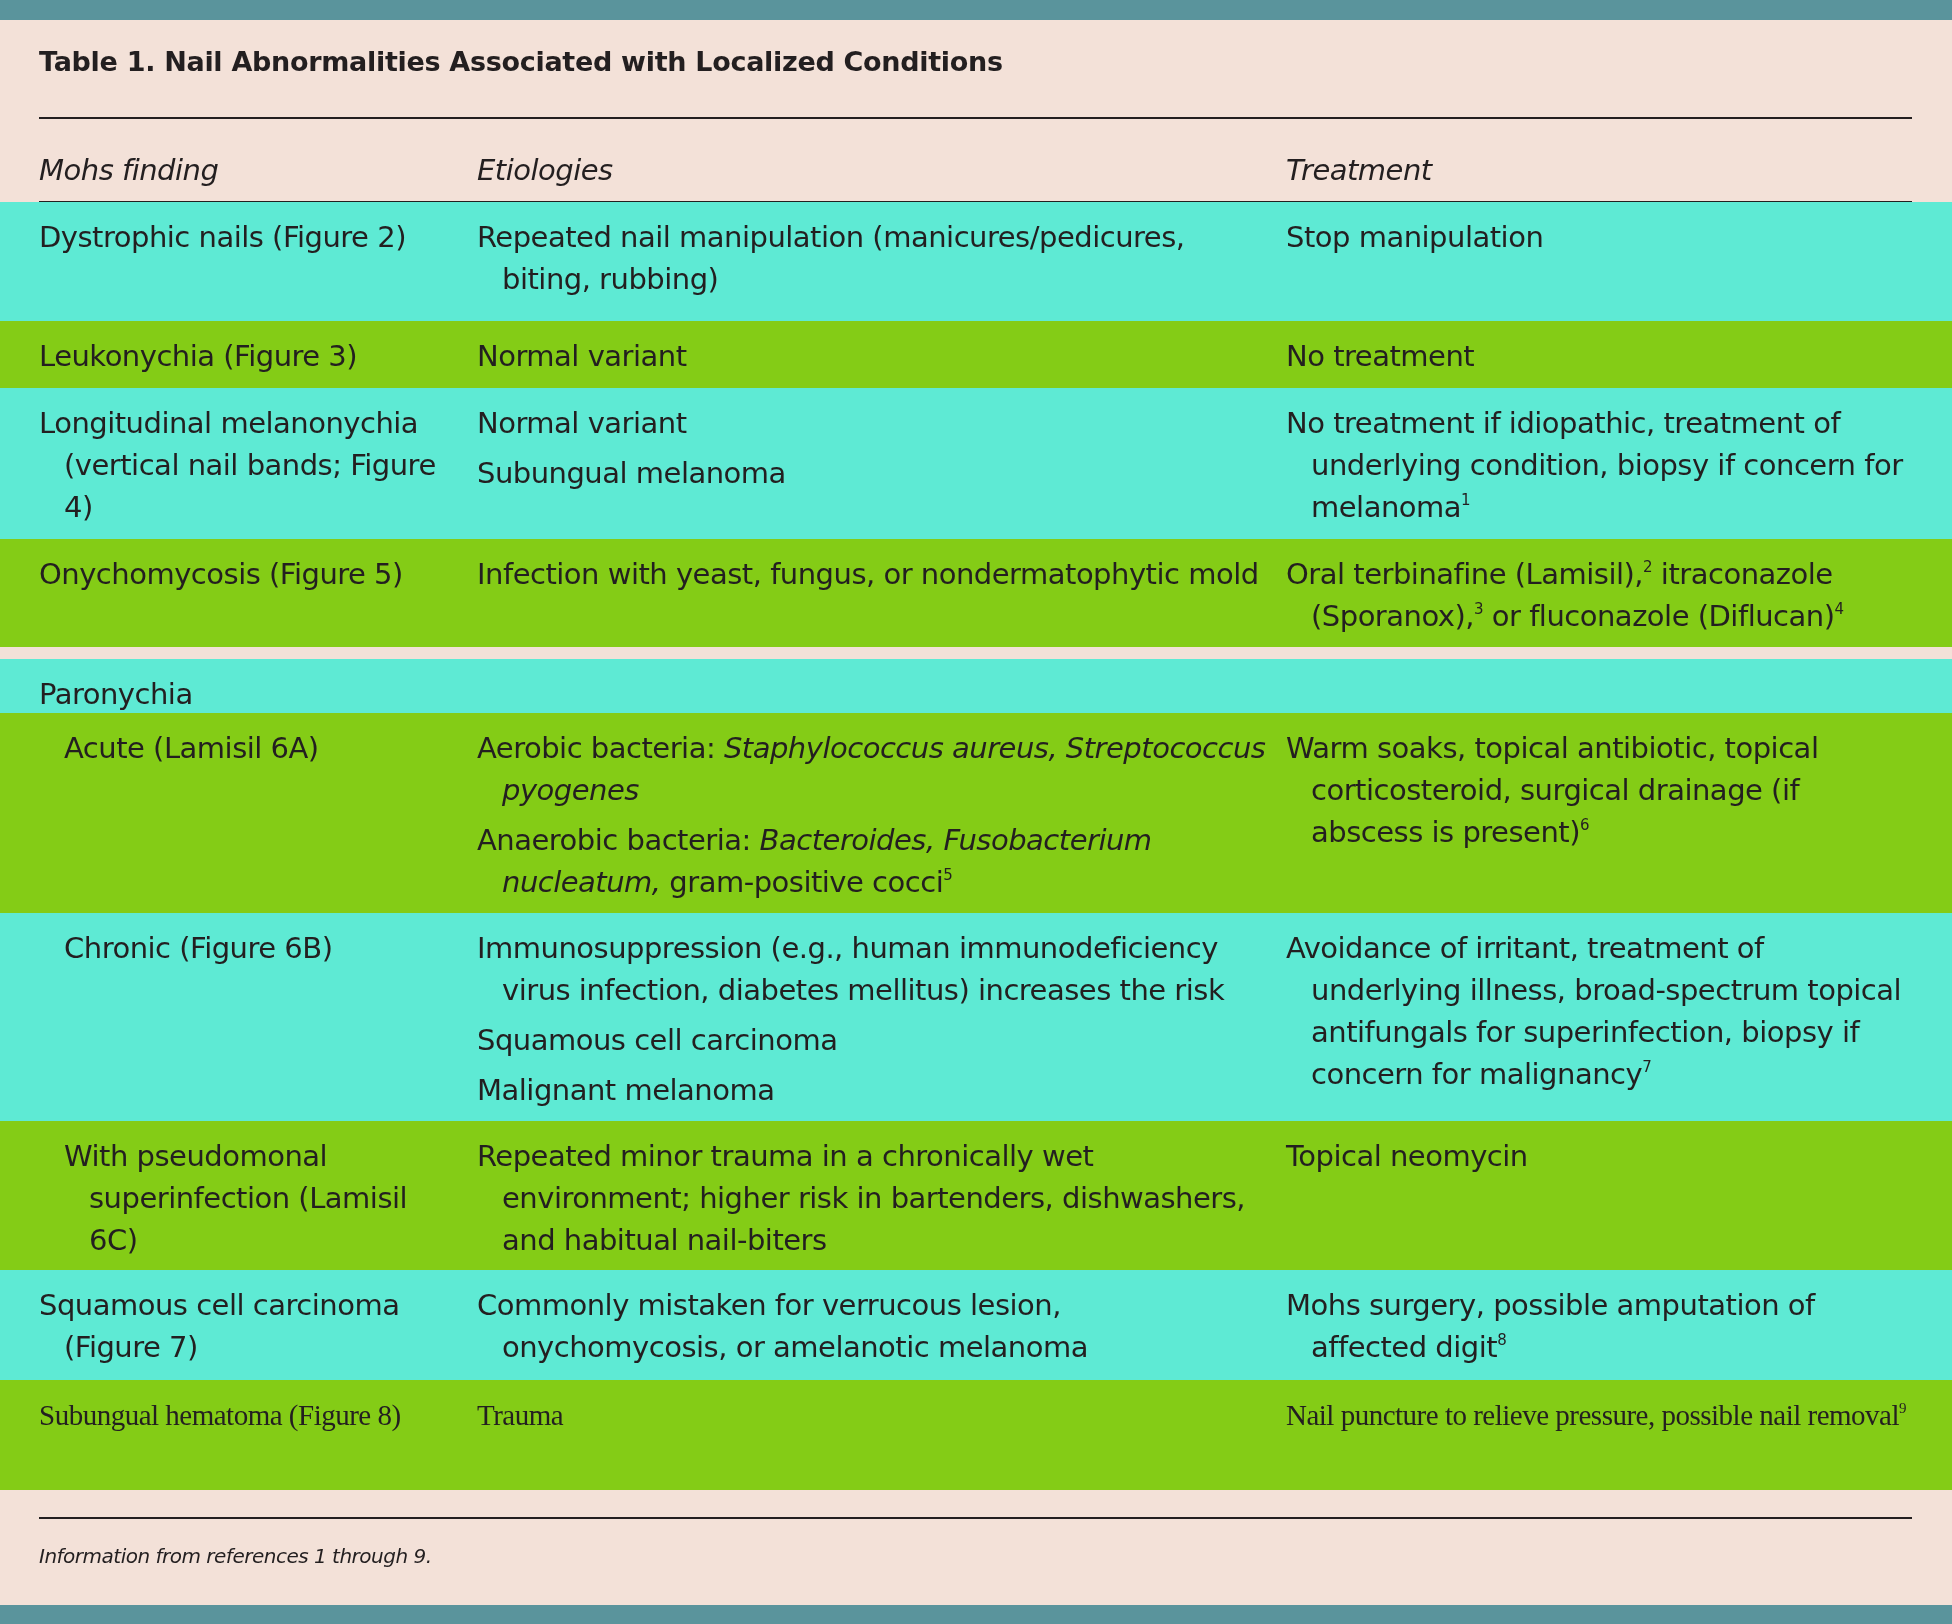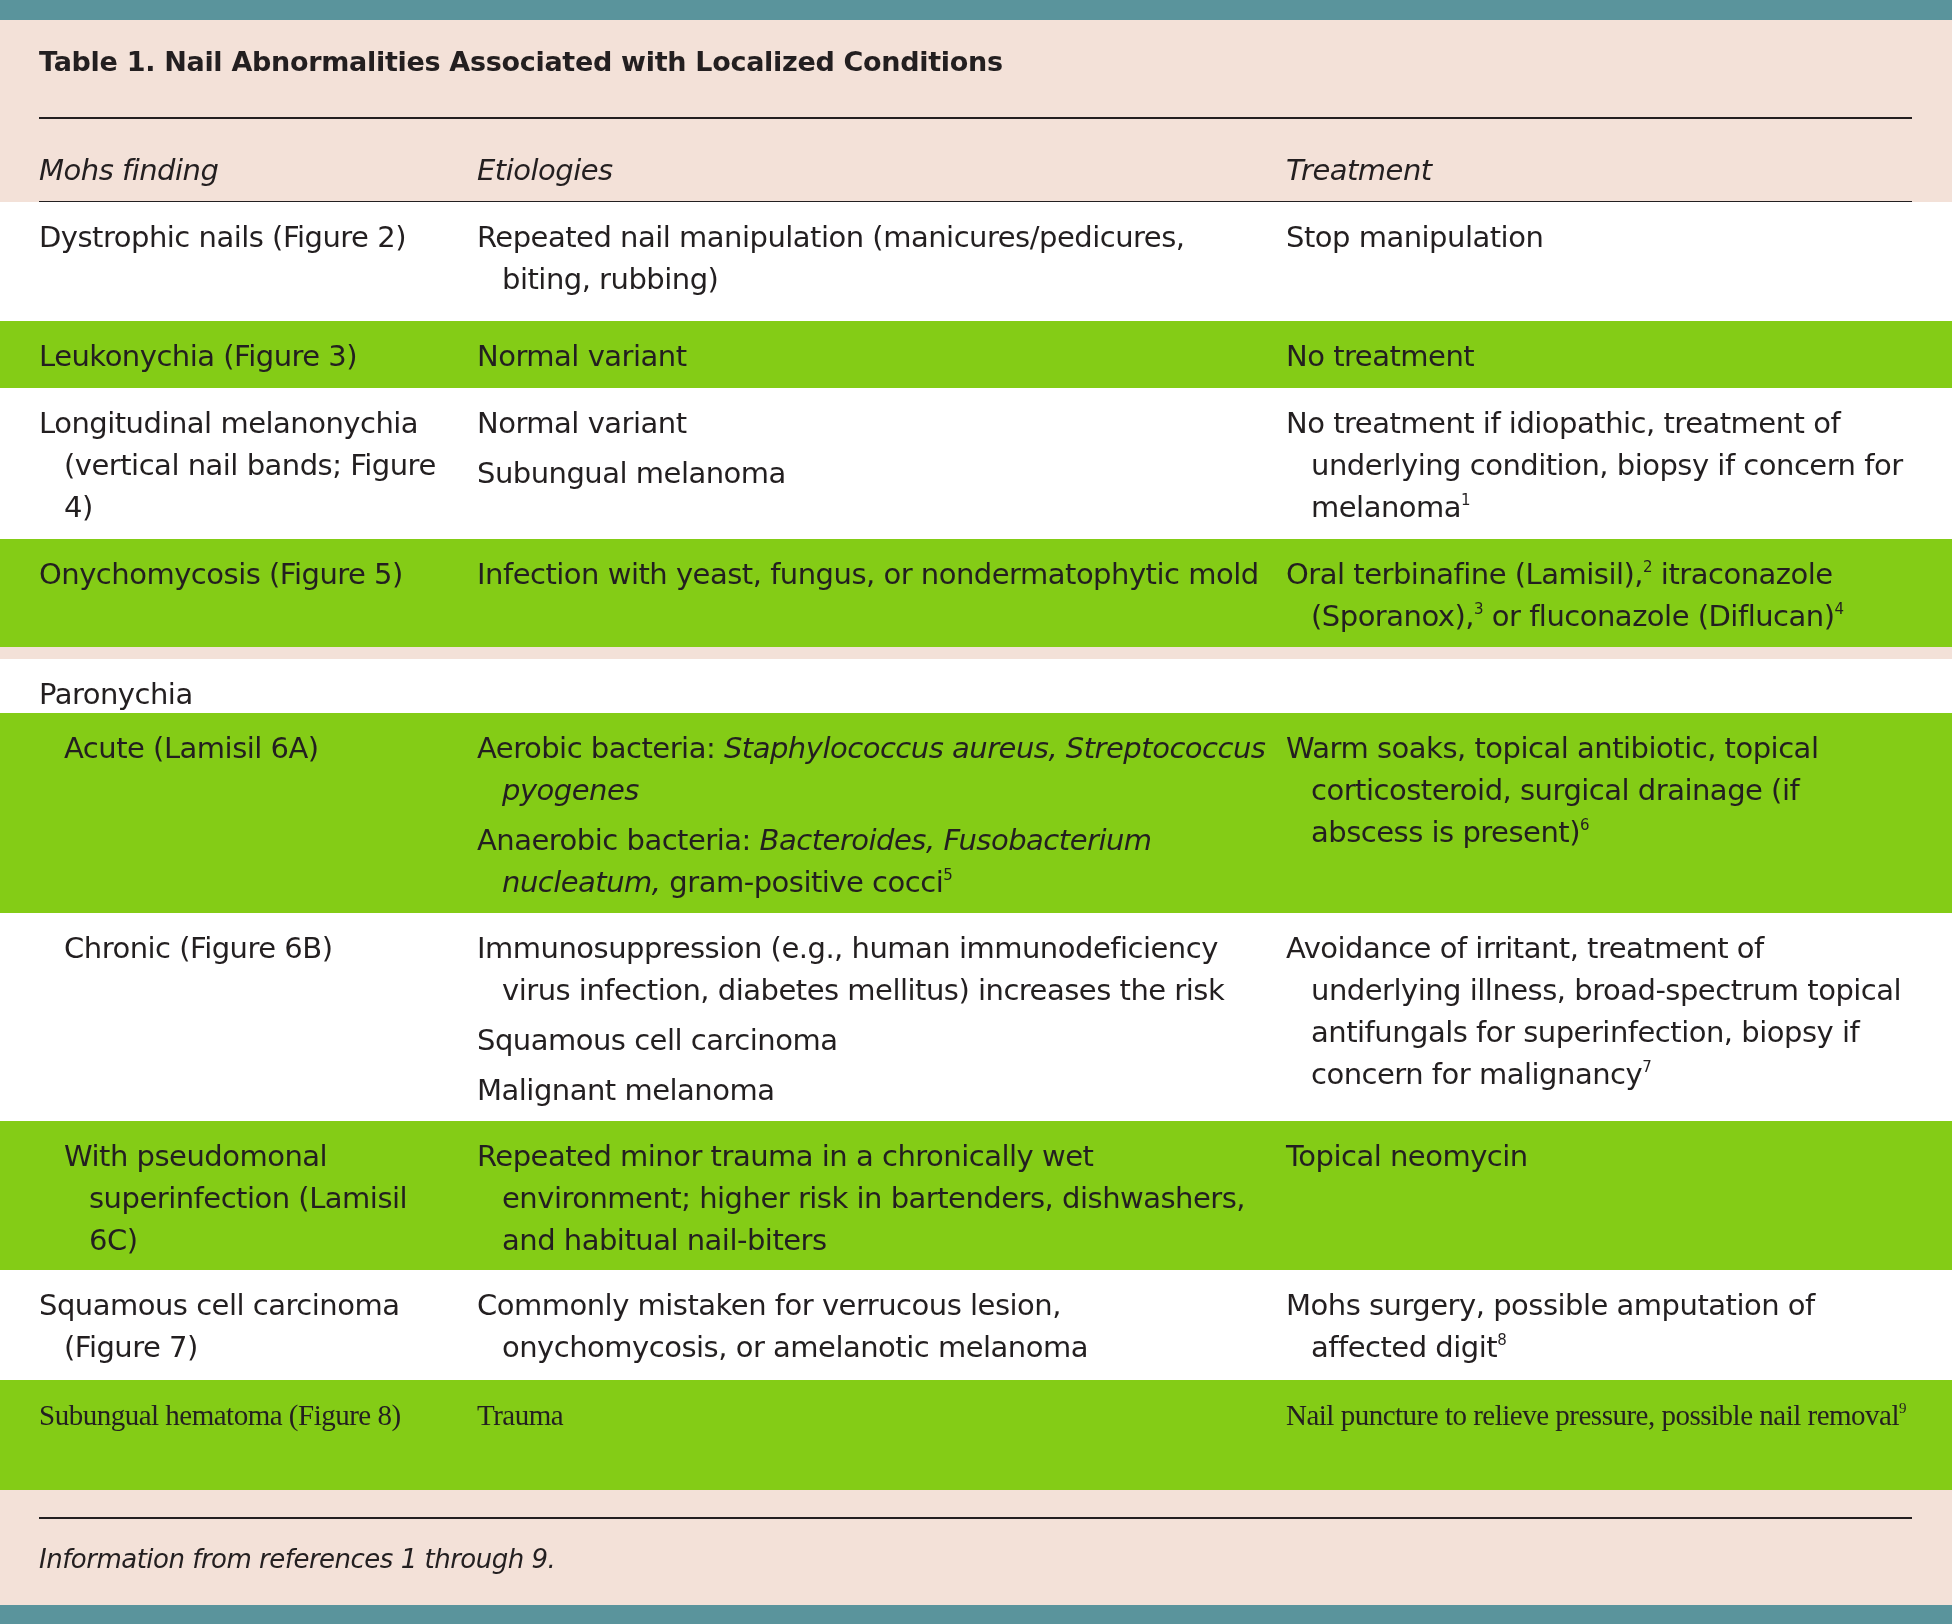--- a/index.html
+++ b/index.html
@@ -19,36 +19,36 @@
   }
   .rule { position: absolute; left: 39px; width: 1873px; height: 2px; background: #231f20; }
   .rule.r1 { top: 117px; }
   .rule.r2 { top: 201px; }
   .rule.r3 { top: 1517px; }
   .hdr {
     position: absolute; top: 153px; font-style: italic; font-size: 29px;
     letter-spacing: -0.5px; white-space: nowrap;
   }
   .row { position: absolute; left: 0; width: 1952px; }
-  .row.shaded { background: #ffffff; }
+  .row.shaded { background: #5eead4; }
   .row.white { background: #84cc16; }
   .cell {
     position: absolute; top: 14px; font-size: 29px; line-height: 42px;
     letter-spacing: -0.5px;
   }
   .c1 { left: 39px; width: 420px; }
   .c2 { left: 477px; width: 790px; }
   .c3 { left: 1286px; width: 630px; }
   .para { text-indent: -25px; padding-left: 25px; margin: 0 0 8px 0; }
   .c1 .para { margin-bottom: 0; }
   .indent1 .para { padding-left: 50px; }
   sup { font-size: 15px; vertical-align: 12px; line-height: 0; }
   em { font-style: italic; }
   .footer {
-    position: absolute; left: 39px; top: 1544px; font-style: italic; font-size: 26px;
+    position: absolute; left: 39px; top: 1544px; font-style: italic; font-size: 20px;
     letter-spacing: -0.5px; white-space: nowrap;
   }
 </style>
 </head>
 <body>
 
 <div class="band top"></div>
 <div class="title">Table 1. Nail Abnormalities Associated with Localized Conditions</div>
 <div class="rule r1"></div>
 

